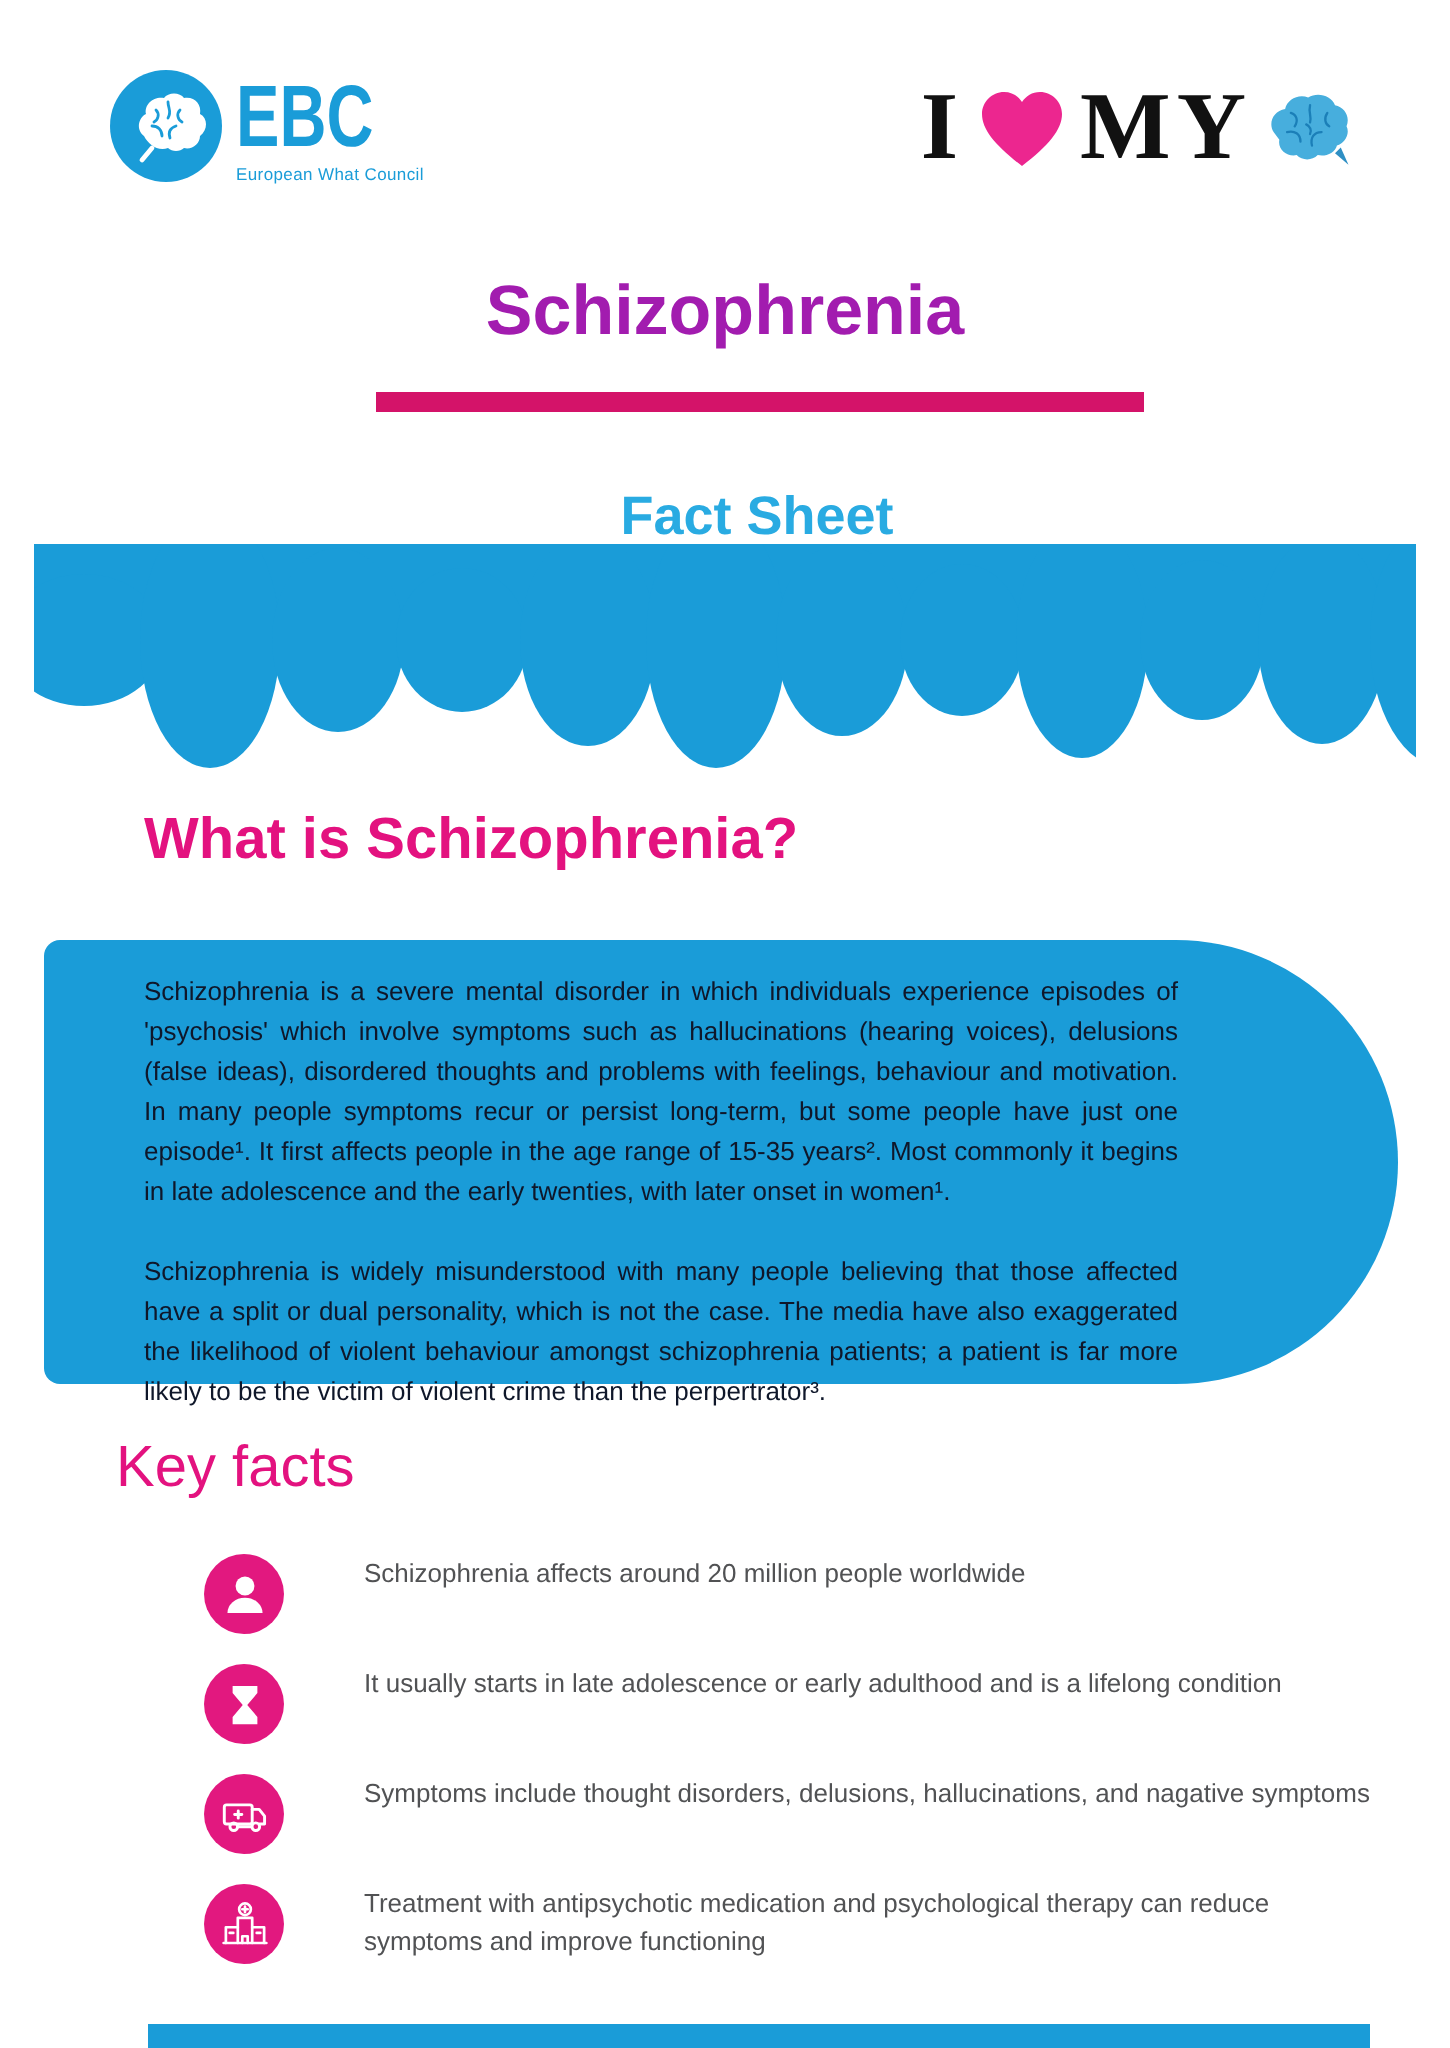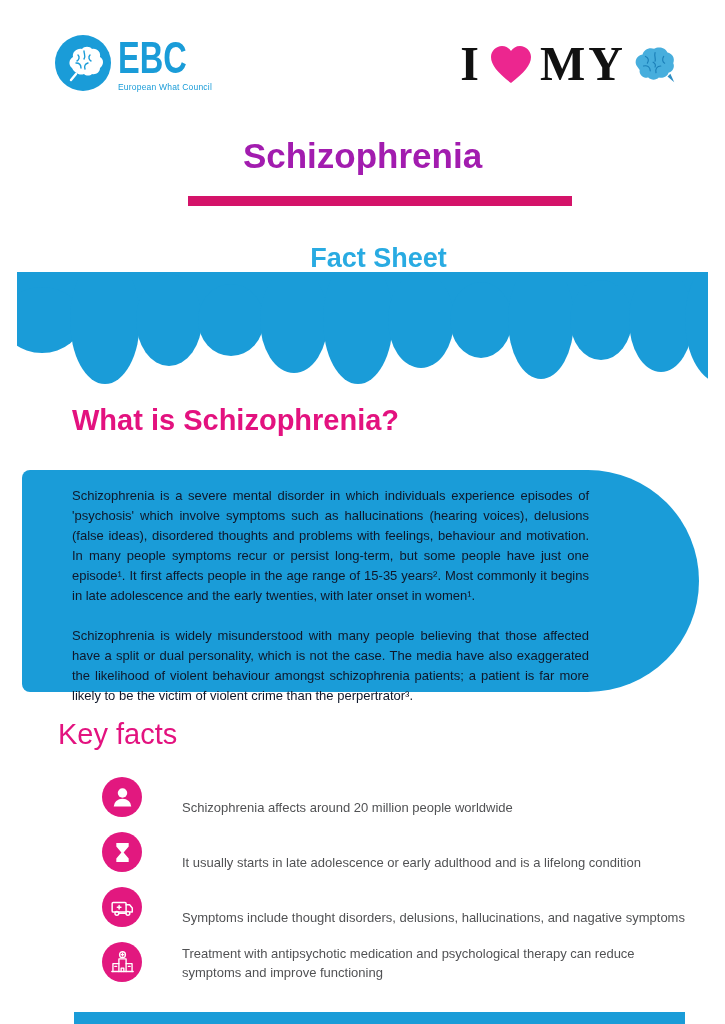--- a/index.html
+++ b/index.html
@@ -34,21 +34,21 @@
   .what-heading{position:absolute;top:404px;left:55px;margin:0;
                 color:#e3127f;font-size:29px;font-weight:bold;}
   .intro-box{position:absolute;top:470px;left:5px;width:677px;height:222px;box-sizing:border-box;
              background:#1a9cd8;border-radius:8px 111px 111px 8px;padding:16px 110px 0 50px;}
   .intro-box p{color:#0f172a;font-size:13px;line-height:20px;text-align:justify;margin:0 0 20px 0;}
 
   
   .keyfacts-heading{position:absolute;top:718px;left:41px;margin:0;
                     color:#e3127f;font-size:29px;font-weight:normal;}
   .facts{position:absolute;top:777px;left:85px;width:590px;}
-  .fact-row{display:flex;align-items:flex-end;margin-bottom:15px;min-height:40px;}
+  .fact-row{display:flex;align-items:flex-start;margin-bottom:15px;min-height:40px;}
   .fact-icon{width:40px;height:40px;flex:0 0 40px;border-radius:50%;background:#e2187f;
              display:flex;align-items:center;justify-content:center;}
   .fact-icon svg{width:27px;height:27px;}
   .fact-text{margin:0 0 0 40px;color:#515254;font-size:13px;line-height:19px;}
 
   .footer-bar{position:absolute;left:57px;bottom:0;width:611px;height:12px;background:#1a9cd8;}
 </style>
 </head>
 <body>
 

